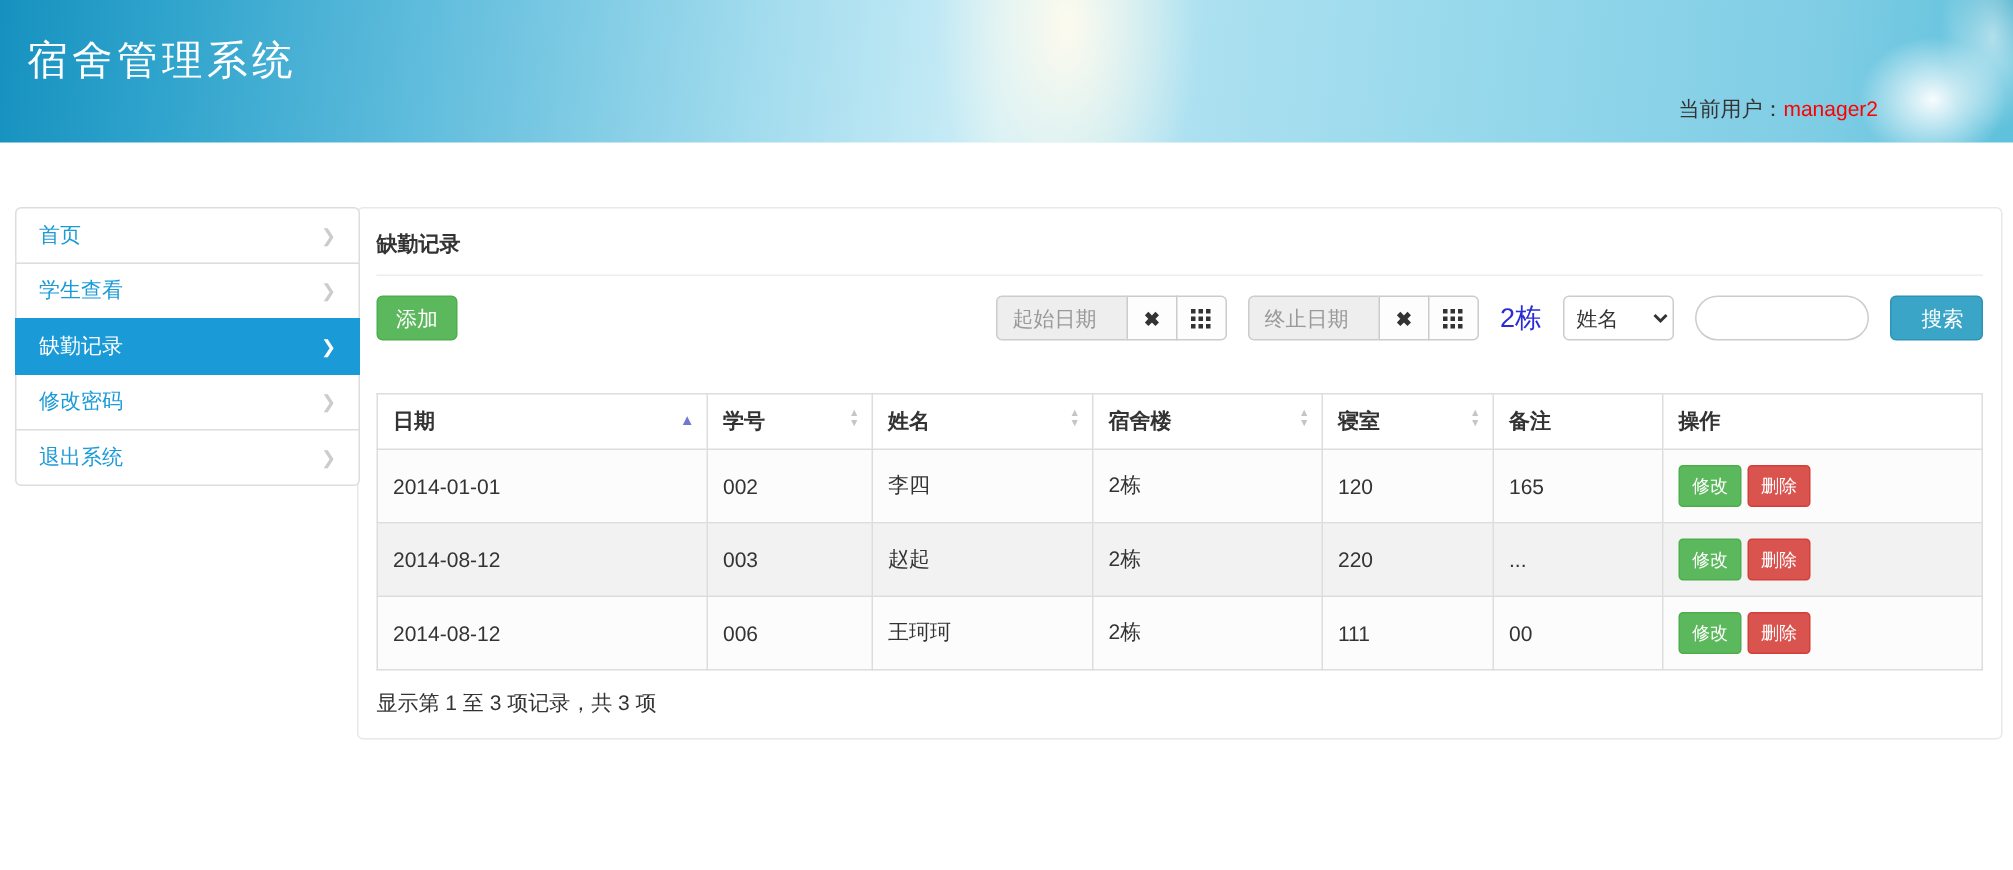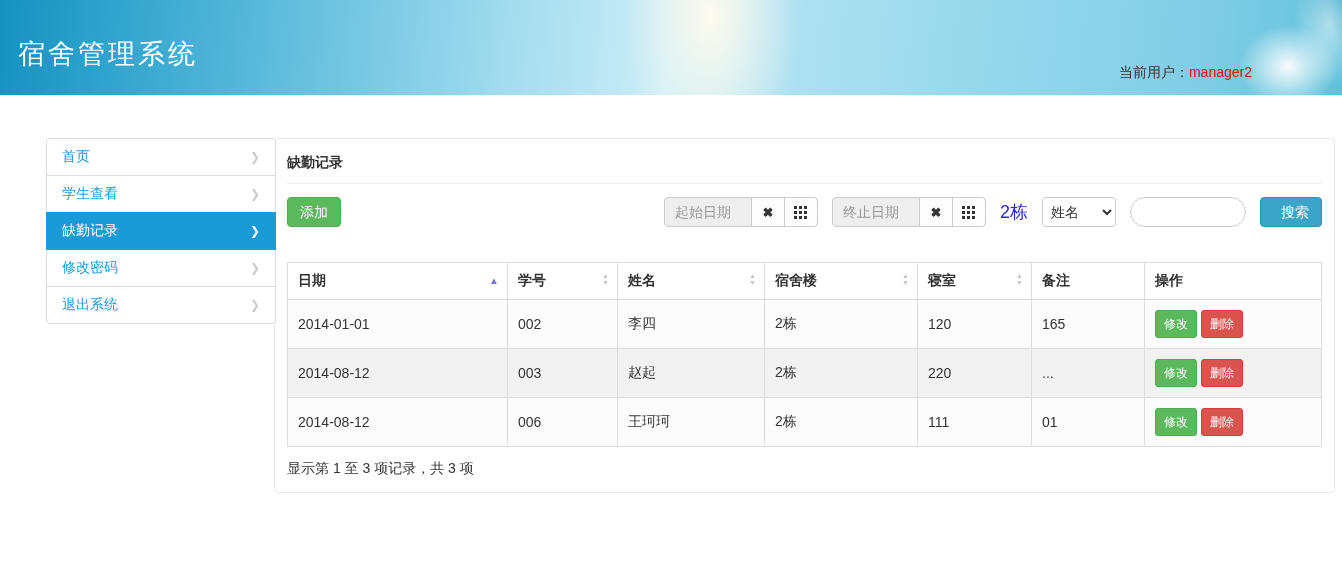--- a/index.html
+++ b/index.html
@@ -15,32 +15,32 @@
   .header {
     position:relative; width:100%; height:95px;
     background:
       radial-gradient(ellipse 70px 60px at 96% 70%, rgba(255,255,255,.95), rgba(255,255,255,0) 70%),
       radial-gradient(ellipse 50px 90px at 99% 25%, rgba(255,255,255,.55), rgba(255,255,255,0) 70%),
       radial-gradient(circle 55px at 100% 2%, rgba(42,160,194,.85), rgba(42,160,194,0) 75%),
       radial-gradient(ellipse 140px 260px at 53% 18%, rgba(255,251,238,.97), rgba(255,251,238,0) 62%),
       linear-gradient(96deg, #1691bf 0%, #2ea3cc 8%, #63bedd 22%, #a3dcee 38%, #cdeef7 50%, #abe0f0 60%, #94d7eb 75%, #7fcde5 90%, #5fc1db 100%);
   }
   .header-title {
-    position:absolute; left:18px; top:36px;
+    position:absolute; left:18px; top:22px;
     font-family:"DejaVu Serif","Liberation Serif",serif;
     font-size:27px; color:#fff; letter-spacing:3px; font-weight:400;
   }
   .user-box { position:absolute; right:90px; top:64px; font-size:14px; color:#333; }
   .user-name { color:#f00; }
 
   
   .content { display:flex; align-items:flex-start; margin:43px 7px 0 10px; }
 
   
-  .sidebar { width:230px; flex:none;margin-left:36px; }
+  .sidebar { width:230px; flex:none; }
   .side-item {
     position:relative; padding:9px 15px; border:1px solid #ddd; margin-top:-1px;
     background:#fff; color:#1b9ad8; cursor:pointer; font-size:14px;
   }
   .side-item:first-child { border-radius:4px 4px 0 0; margin-top:0; }
   .side-item:last-child { border-radius:0 0 4px 4px; }
   .side-item .chev { float:right; color:#ccc; font-size:12px; font-weight:bold; line-height:18px; }
   .side-item.active { background:#1b9ad8; border-color:#1b9ad8; color:#fff; z-index:2; }
   .side-item.active .chev { color:#fff; }
 
@@ -255,21 +255,21 @@
           <td class="actions">
             <button class="btn btn-success btn-xs">修改</button><button class="btn btn-danger btn-xs">删除</button>
           </td>
         </tr>
         <tr>
           <td>2014-08-12</td>
           <td>006</td>
           <td>王珂珂</td>
           <td>2栋</td>
           <td>111</td>
-          <td>01</td>
+          <td>00</td>
           <td class="actions">
             <button class="btn btn-success btn-xs">修改</button><button class="btn btn-danger btn-xs">删除</button>
           </td>
         </tr>
       </tbody>
     </table>
 
     <div class="table-footer">
       <div class="info-text">显示第 1 至 3 项记录，共 3 项</div>
     </div>

